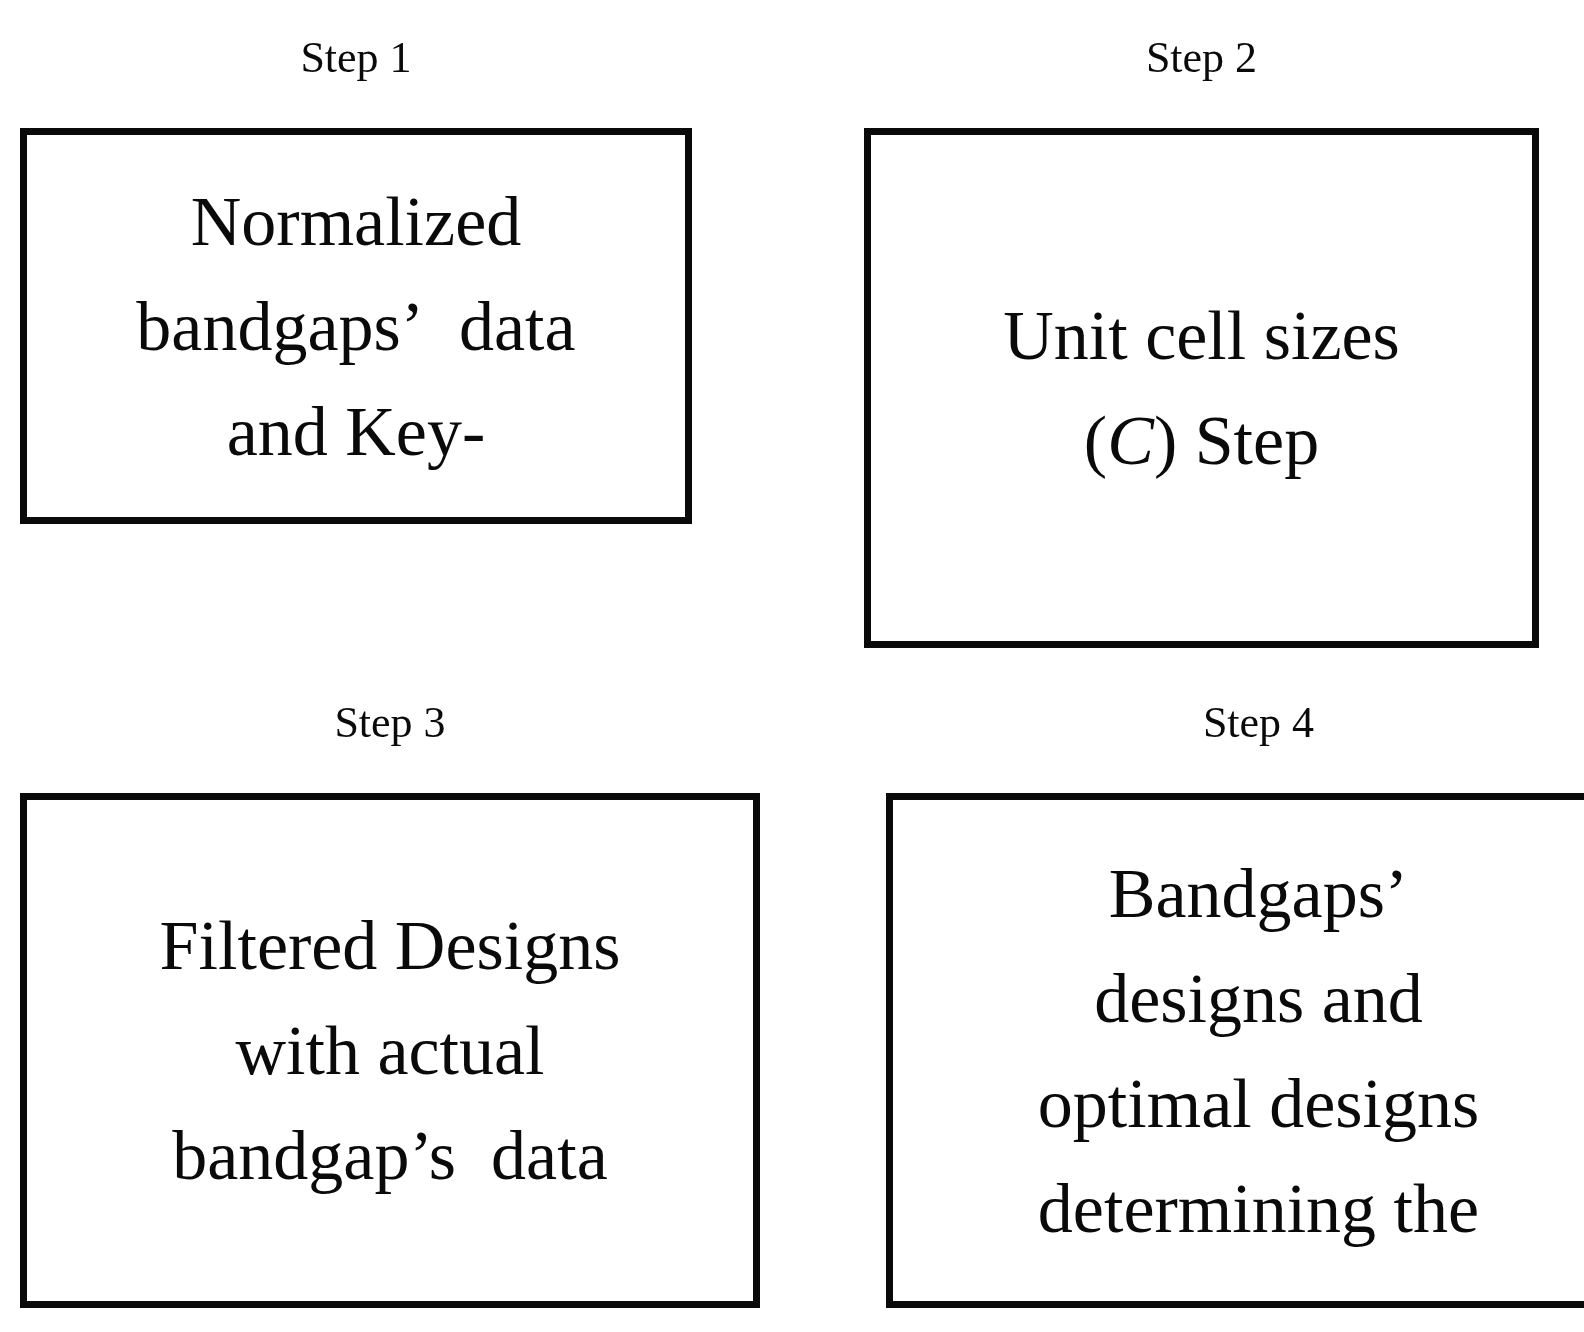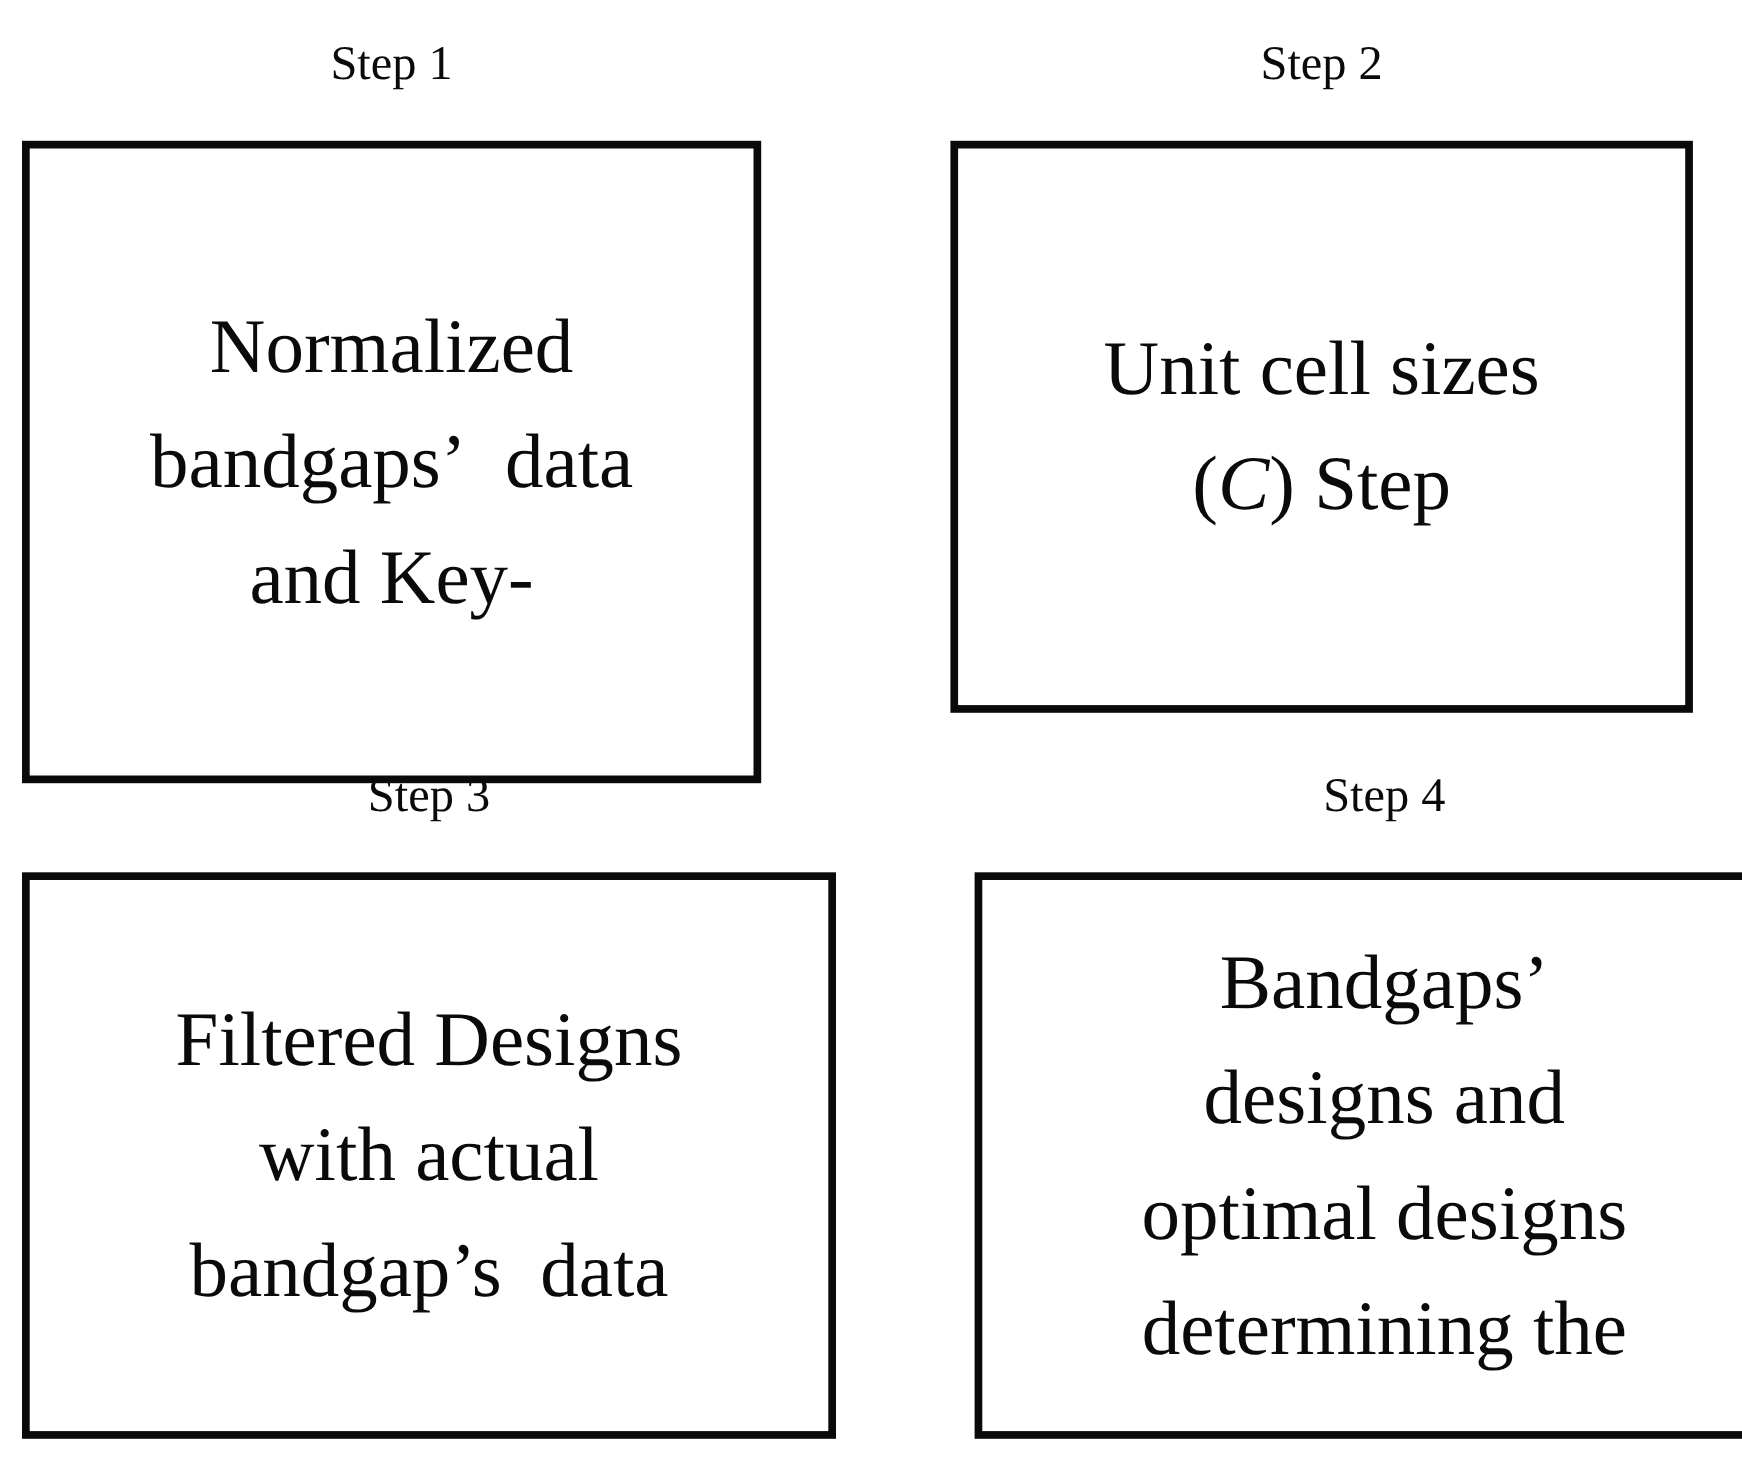--- a/index.html
+++ b/index.html
@@ -47,21 +47,21 @@
   .box-text .line {
     display: block;
     white-space: nowrap;
   }
   .var {
     font-style: italic;
     font-family: "Liberation Serif", "DejaVu Serif", serif;
   }
   
   #panel-1 { left: 20px;  top: 18px;  width: 672px; }
-  #panel-1 .step-box { height: 584px; }
+  #panel-1 .step-box { height: 396px; }
   #panel-2 { left: 852px; top: 18px;  width: 675px; margin-left: 12px; }
   #panel-2 .step-box { height: 520px; }
   #panel-3 { left: 20px;  top: 683px; width: 740px; }
   #panel-3 .step-box { height: 515px; }
   #panel-4 { left: 886px; top: 683px; width: 745px; }
   #panel-4 .step-box { height: 515px; }
 </style>
 </head>
 <body>
 

